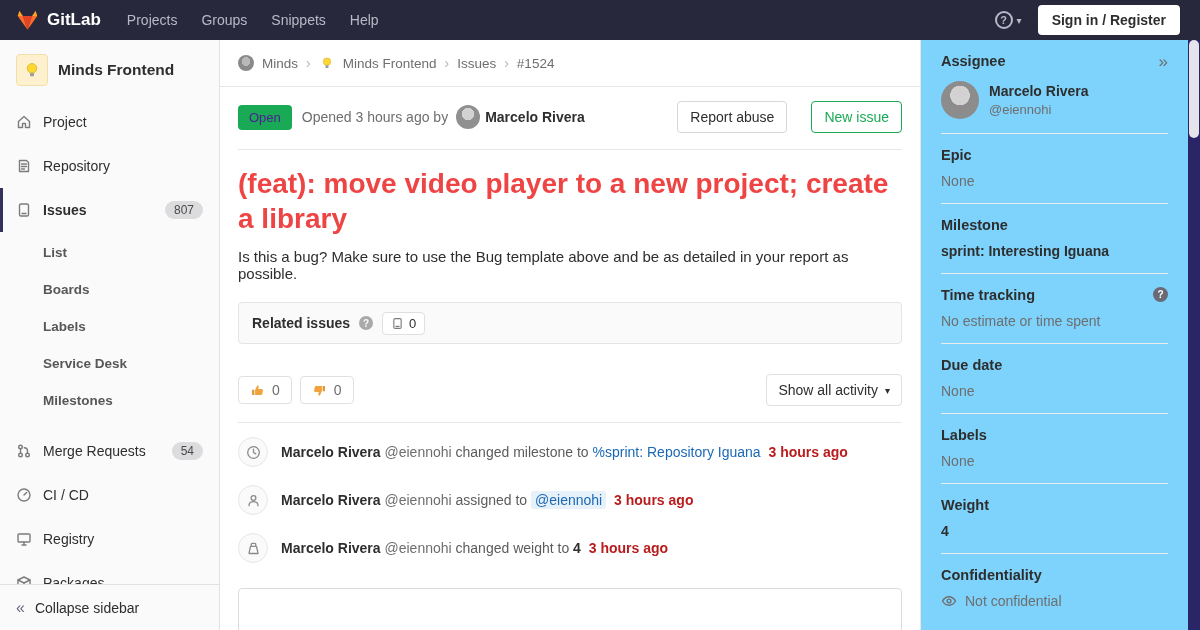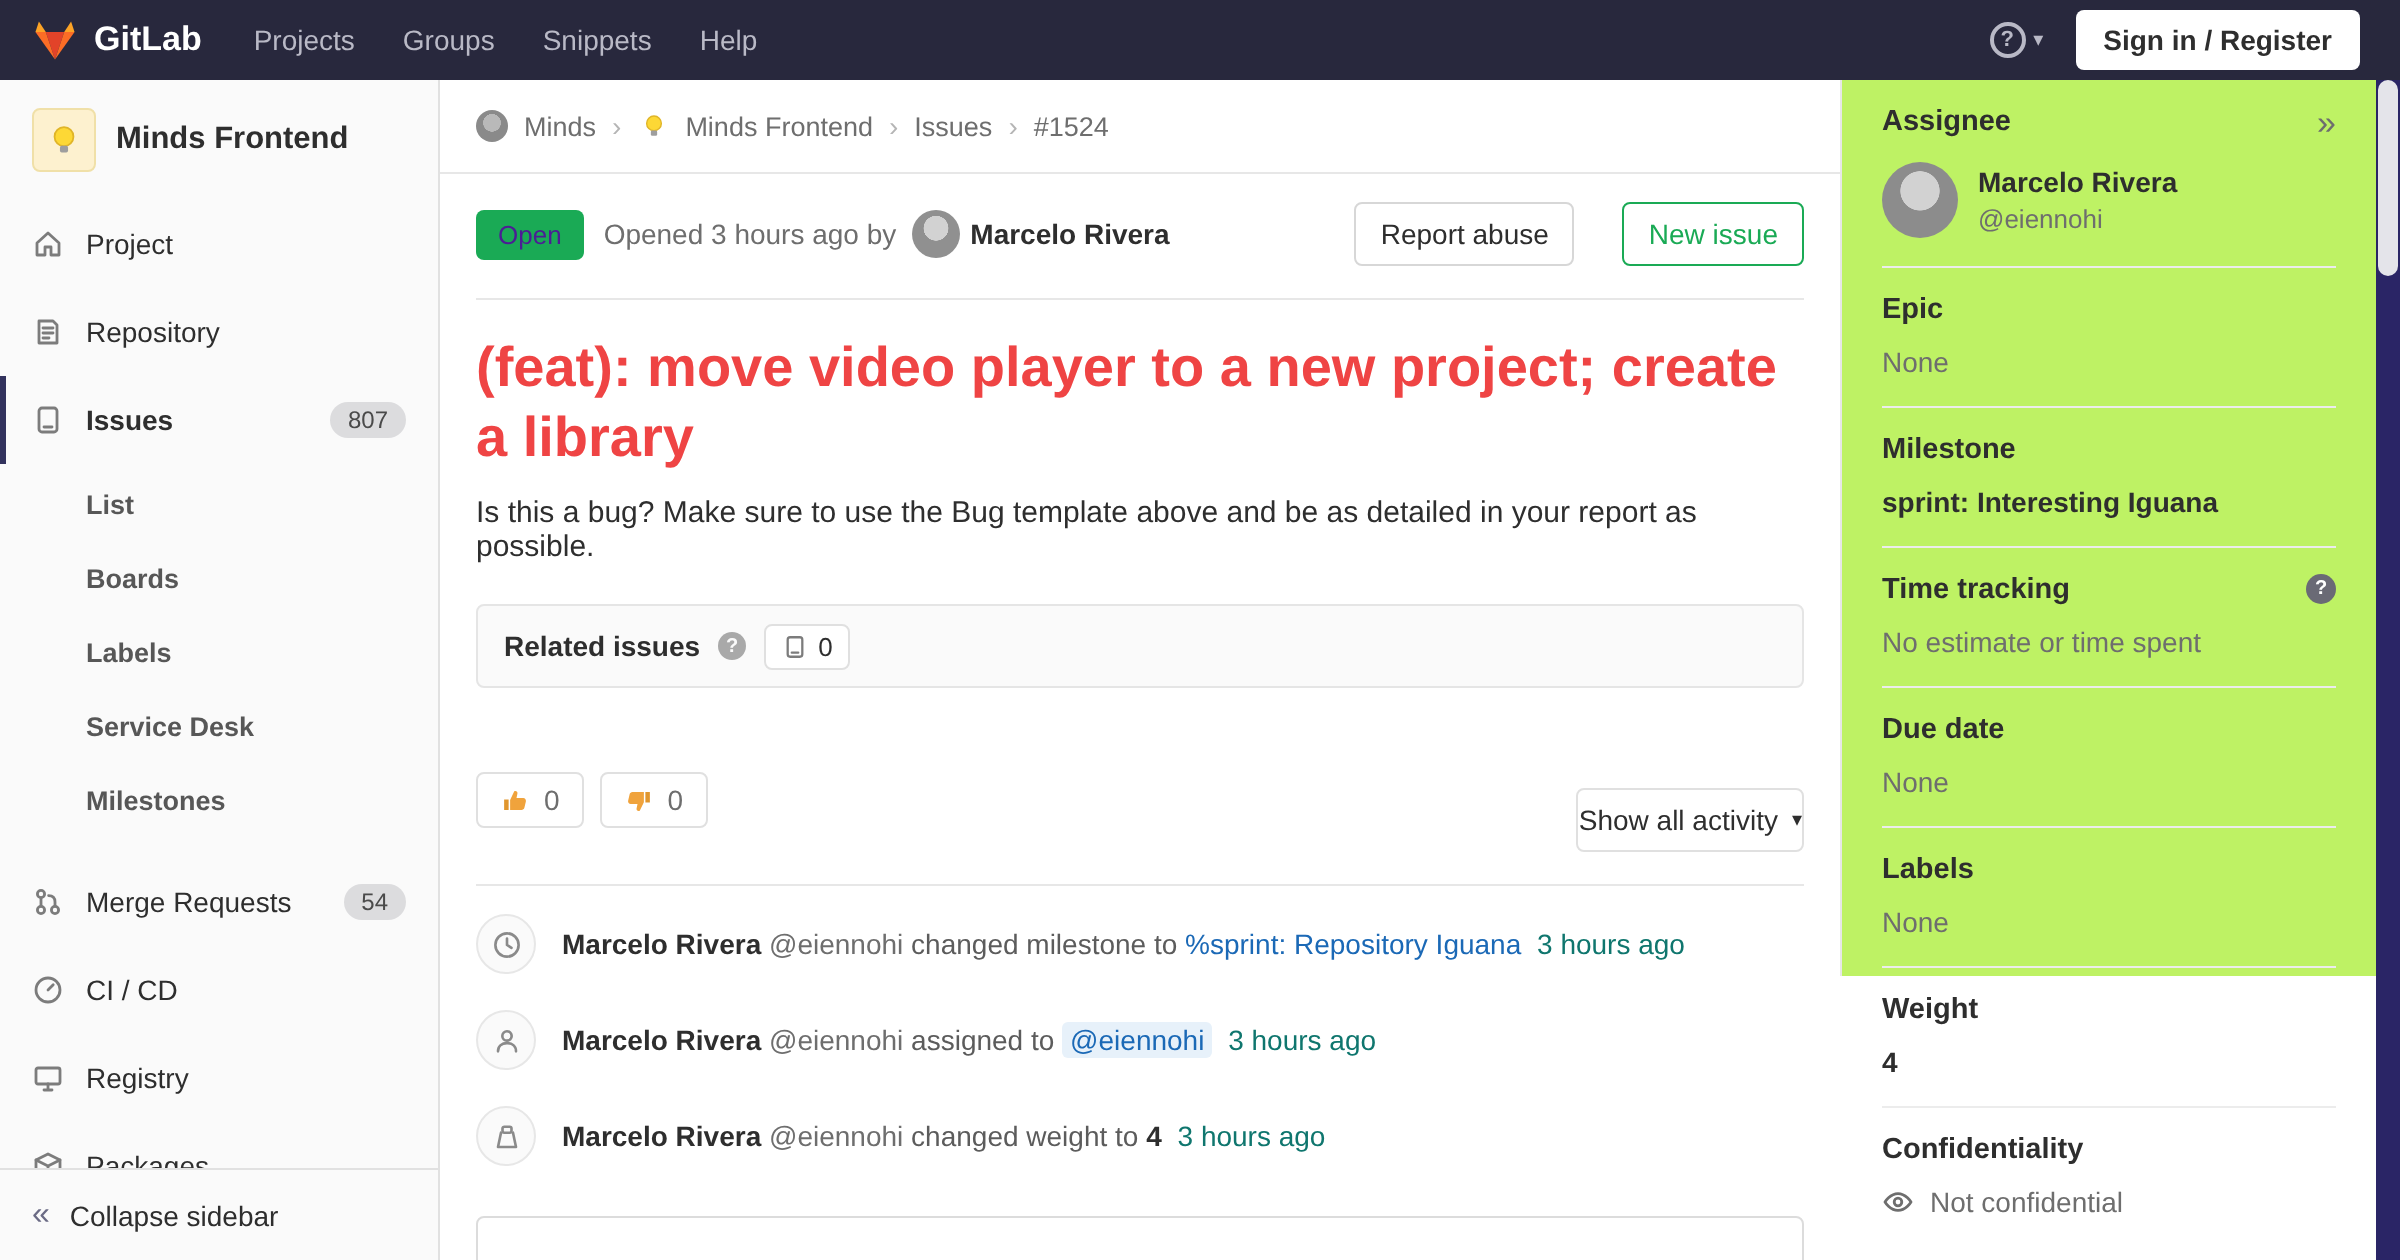--- a/index.html
+++ b/index.html
@@ -119,42 +119,42 @@
   }
   .awards-row { margin: 30px 18px 0; display: flex; align-items: center; }
   .award-btn {
     border: 1px solid #e0e0e0; border-radius: 4px; background: #fff; padding: 5px 11px;
     display: flex; align-items: center; gap: 7px; font-size: 14px; color: #6e6e6e; cursor: pointer;
     font-family: "Liberation Sans", sans-serif;
   }
   .award-btn + .award-btn { margin-left: 8px; }
   .activity-dropdown {
     margin-left: auto; border: 1px solid #e0e0e0; border-radius: 4px; background: #fff;
-    padding: 7px 0; font-size: 14px; color: #2e2e2e; display: flex; align-items: center; gap: 7px;
-    cursor: pointer; font-family: "Liberation Sans", sans-serif; margin-top: 20px;
+    padding: 7px 11px; font-size: 14px; color: #2e2e2e; display: flex; align-items: center; gap: 7px;
+    cursor: pointer; font-family: "Liberation Sans", sans-serif;
   }
   .dd-caret { font-size: 10px; color: #2e2e2e; }
   .timeline { margin: 16px 18px 0; border-top: 1px solid #e7e7e7; padding-top: 5px; }
   .note { display: flex; align-items: center; gap: 13px; padding: 9px 0; }
   .note-icon {
     width: 30px; height: 30px; border-radius: 50%; background: #fafafa; border: 1px solid #e7e7e7;
     display: flex; align-items: center; justify-content: center; flex: none;
   }
   .note-body { font-size: 14px; color: #5c5c5c; }
   .note-author { font-weight: 600; color: #2e2e2e; cursor: pointer; }
   .note-handle { color: #6e6e6e; }
   .note-link { color: #1b69b6; cursor: pointer; }
   .mention { background: #e7f1fa; color: #1b69b6; padding: 1px 4px; border-radius: 3px; cursor: pointer; }
   .bold-val { font-weight: 600; color: #2e2e2e; }
-  .note-time { color: #0f766e; margin-left: 4px; }
+  .note-time { color: #b91c1c; margin-left: 4px; font-weight: bold; }
   .comment-box { margin: 16px 18px 0; border: 1px solid #dcdcdc; border-radius: 4px; height: 160px; background: #fff; }
 
   
   .rightbar {
-    position: absolute; left: 920px; top: 40px; width: 268px; height: 448px; background: #bef264;
+    position: absolute; left: 920px; top: 40px; width: 268px; height: 590px; background: #7dd3fc;
     border-left: 1px solid #e7e7e7; padding: 0 20px;
   }
   .rb-block { position: relative; padding: 13px 0 14px; border-bottom: 1px solid #ececec; }
   .rb-block:last-child { border-bottom: none; }
   .rb-label { font-size: 14.5px; font-weight: 600; color: #2e2e2e; }
   .rb-value { margin-top: 10px; font-size: 14px; color: #6e6e6e; }
   .rb-value.strong { color: #2e2e2e; font-weight: 600; }
   .rb-collapse { position: absolute; right: 0; top: 12px; color: #6e6e6e; font-size: 17px; cursor: pointer; }
   .rb-help {
     position: absolute; right: 0; top: 13px; width: 15px; height: 15px; border-radius: 50%;

